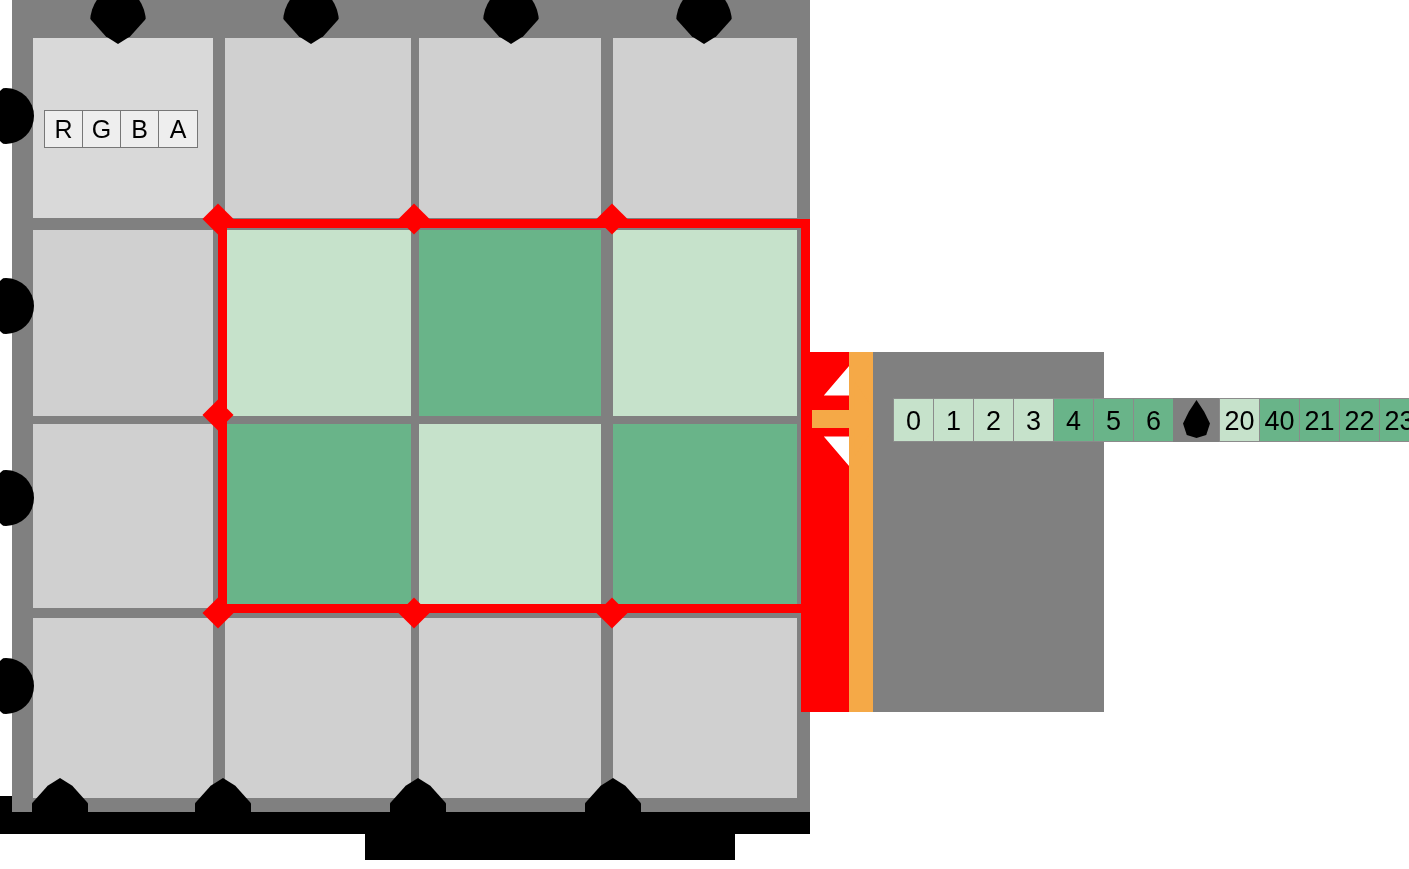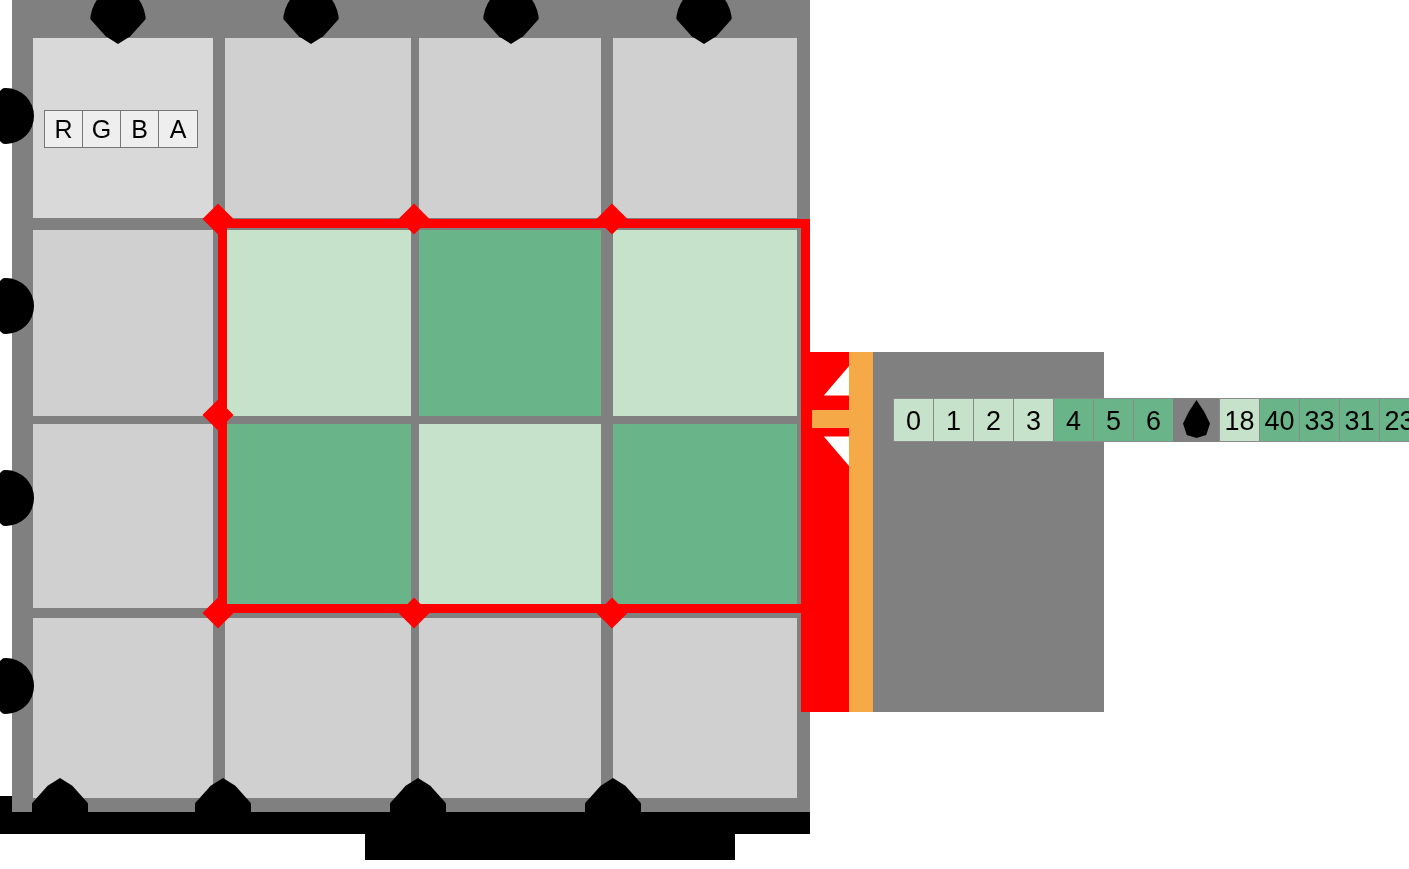--- a/index.html
+++ b/index.html
@@ -249,24 +249,24 @@
     <div class="arr-cell light">0</div>
     <div class="arr-cell light">1</div>
     <div class="arr-cell light">2</div>
     <div class="arr-cell light">3</div>
     <div class="arr-cell dark">4</div>
     <div class="arr-cell dark">5</div>
     <div class="arr-cell dark">6</div>
     <div class="arr-gap">
       <div class="drop"></div>
     </div>
-    <div class="arr-cell light">18</div>
+    <div class="arr-cell light">20</div>
     <div class="arr-cell dark">40</div>
-    <div class="arr-cell dark">33</div>
-    <div class="arr-cell dark">31</div>
+    <div class="arr-cell dark">21</div>
+    <div class="arr-cell dark">22</div>
     <div class="arr-cell dark">23</div>
   </div>
 
 <div id="pins-host">
     <div class="pin pin-down" style="left: 90px; top: -12px;"></div>
     <div class="pin pin-down" style="left: 283px; top: -12px;"></div>
     <div class="pin pin-down" style="left: 483px; top: -12px;"></div>
     <div class="pin pin-down" style="left: 676px; top: -12px;"></div>
     <div class="pin pin-left" style="left: -22px; top: 88px;"></div>
     <div class="pin pin-left" style="left: -22px; top: 278px;"></div>

